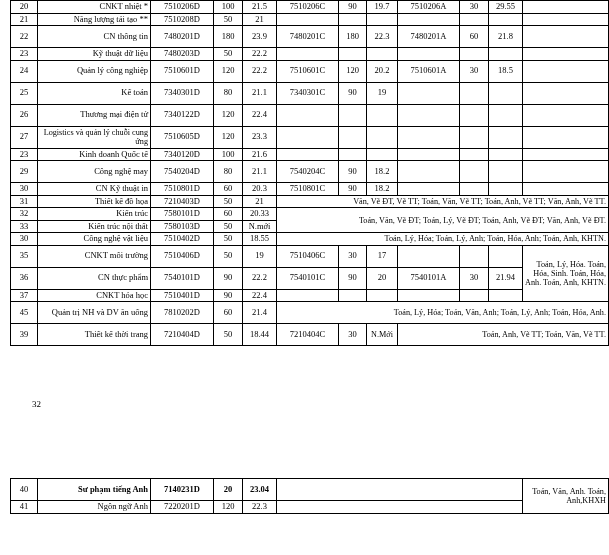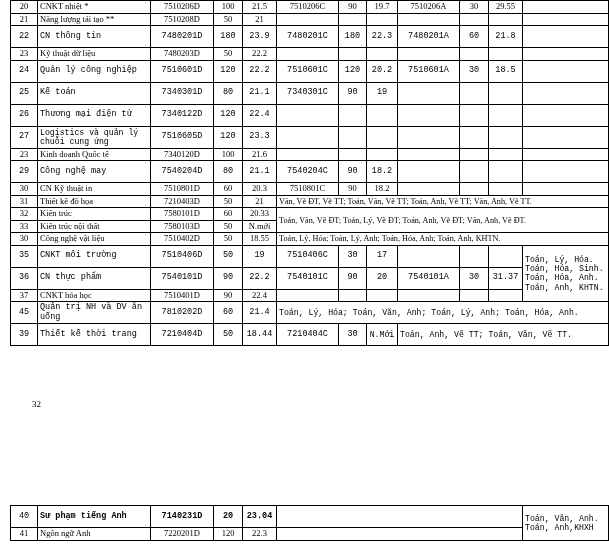--- a/index.html
+++ b/index.html
@@ -42,45 +42,45 @@
   col.c4 { width: 34px; }
   col.c5 { width: 62px; }
   col.c6 { width: 28px; }
   col.c7 { width: 31px; }
   col.c8 { width: 62px; }
   col.c9 { width: 29px; }
   col.c10 { width: 34px; }
   col.c11 { width: 86px; }
 
   .t-center { text-align: center; }
-  .t-left { text-align: left; }
+  .t-left { text-align: right; }
   .bold { font-weight: bold; }
 
   .tbl-top {
     position: absolute;
     left: 10px;
     top: 0px;
   }
   .tbl-bottom {
     position: absolute;
     left: 10px;
-    top: 505px;
+    top: 478px;
   }
   .page-num {
     position: absolute;
     left: 32px;
     top: 399px;
     font-size: 9px;
     font-family: "Liberation Serif", serif;
   }
   .cell-multi {
     font-size: 8.2px;
     line-height: 1.15;
   }
-  .tall { height: 22px; font-family: Liberation Mono, monospace; }
+  .tall { height: 22px; }
 </style>
 </head>
 <body>
 
 <div class="page">
 
   <table class="data tbl-top">
     <colgroup>
       <col class="c0">
         <col class="c1">
@@ -316,21 +316,21 @@
         <td class="t-center">36</td>
         <td class="t-left">CN thực phẩm</td>
         <td class="t-center">7540101D</td>
         <td class="t-center">90</td>
         <td class="t-center">22.2</td>
         <td class="t-center">7540101C</td>
         <td class="t-center">90</td>
         <td class="t-center">20</td>
         <td class="t-center">7540101A</td>
         <td class="t-center">30</td>
-        <td class="t-center">31.37</td>
+        <td class="t-center">21.94</td>
       </tr>
 
       <tr>
         <td class="t-center">37</td>
         <td class="t-left">CNKT hóa học</td>
         <td class="t-center">7510401D</td>
         <td class="t-center">90</td>
         <td class="t-center">22.4</td>
         <td class="t-center"></td>
         <td class="t-center"></td>

